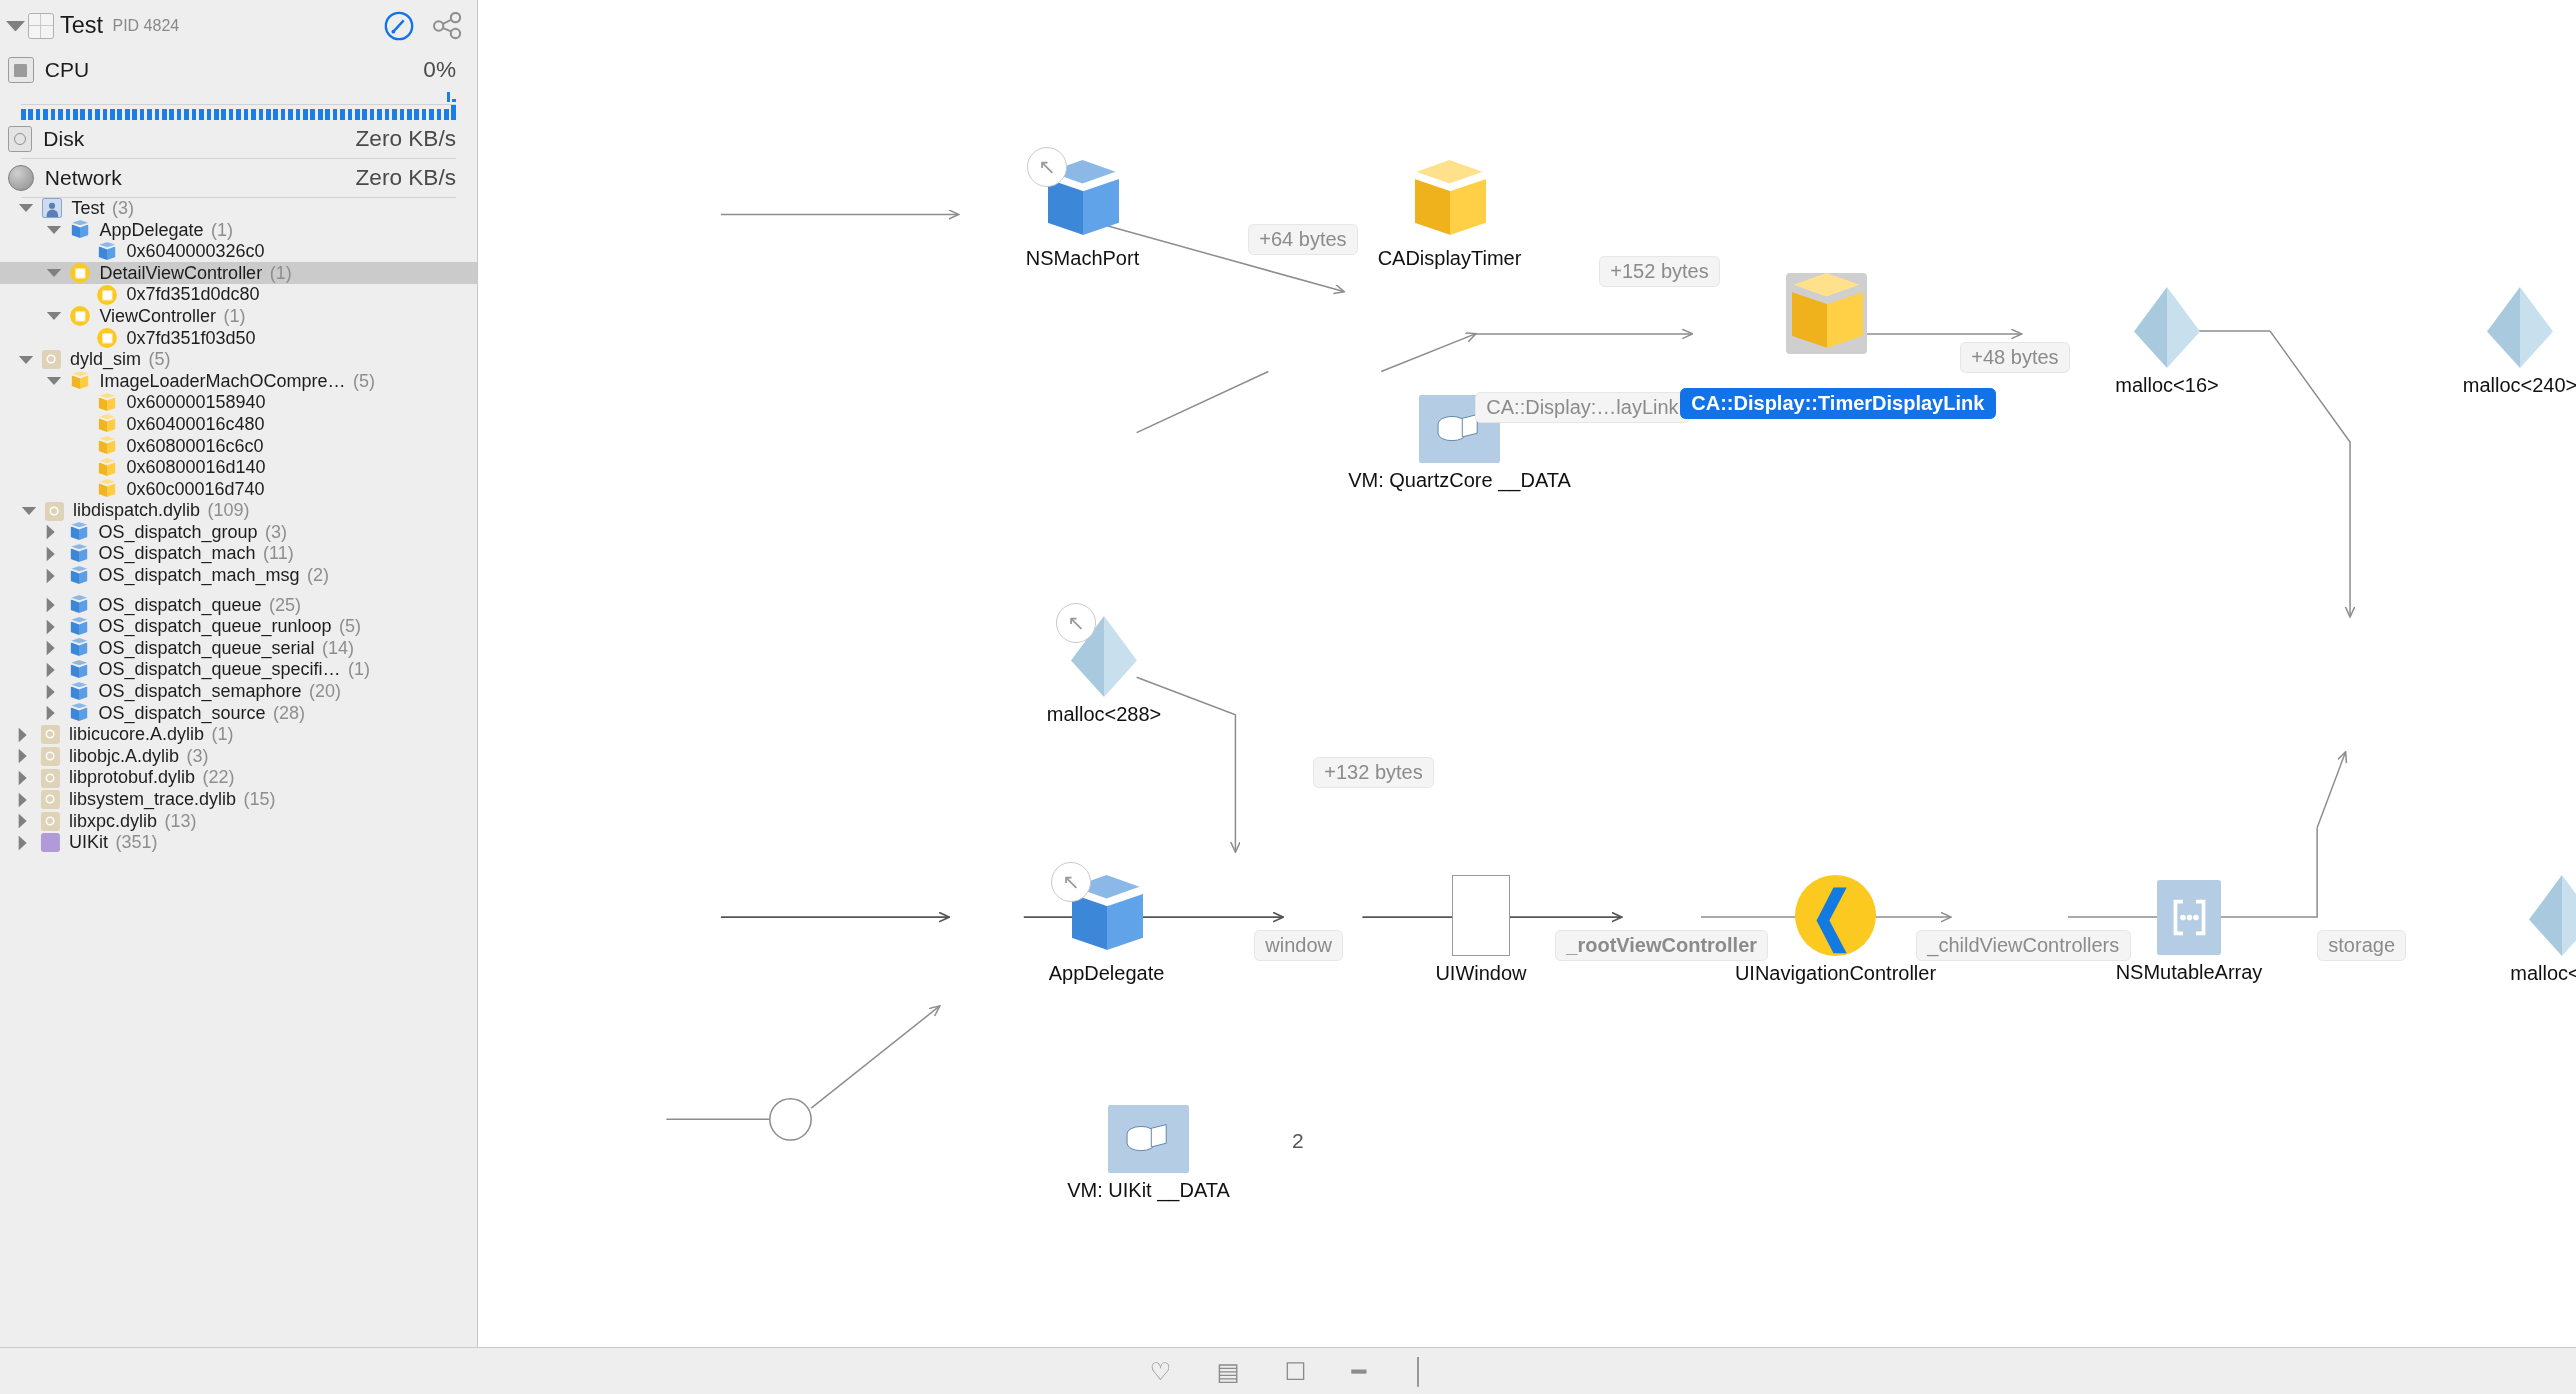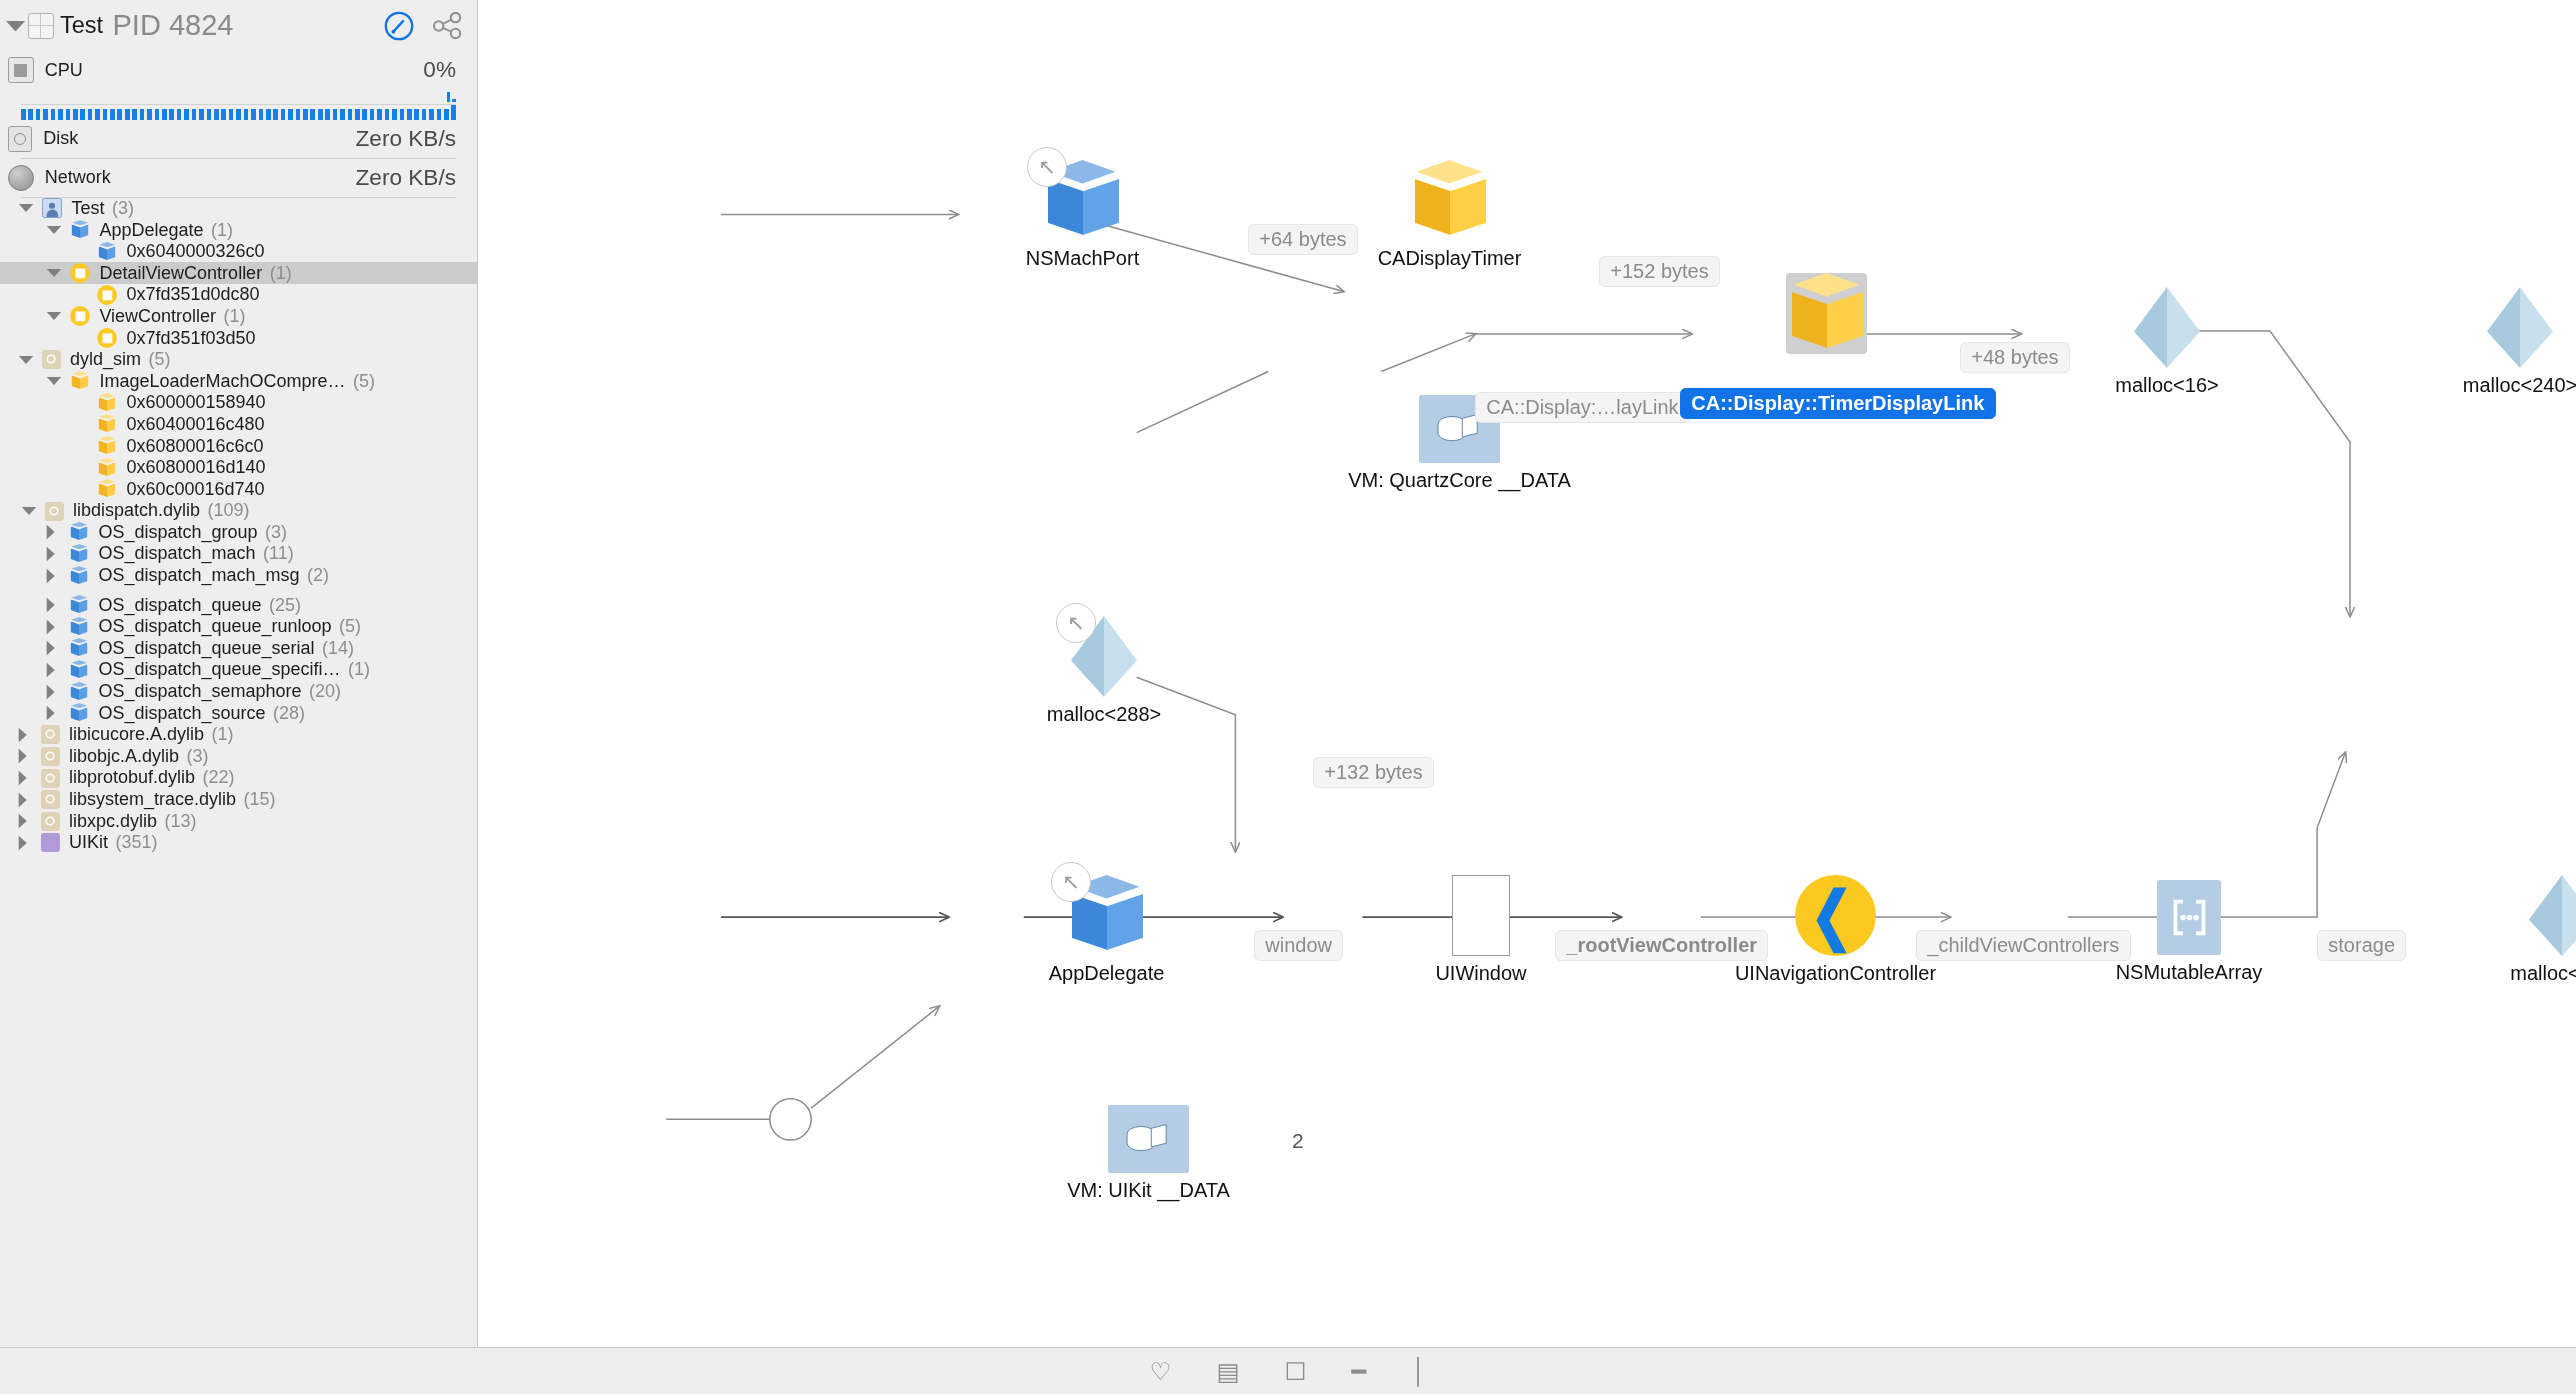--- a/index.html
+++ b/index.html
@@ -19,29 +19,29 @@
     border-right: 0.9px solid #c6c6c6;
     position: relative;
     flex: 0 0 478px;
     overflow: hidden;
   }
   .row {
     display: flex; align-items: center;
     height: 38px; padding-left: 7.5px;
     position: relative;
   }
-  .row .label { font-size: 18px; color: #1d1d1d; white-space: nowrap; }
+  .row .label { font-size: 21px; color: #1d1d1d; white-space: nowrap; }
   .row .value { position: absolute; right: 21px; font-size: 22.6px; color: #4a4a4a; }
   .divider { height: 0.9px; background: #d2d2d2; margin: 0 21px; }
 
   
   #hdr { height: 51px; display:flex; align-items:center; padding-left: 5.6px; position: relative;}
   #hdr .disc { margin-right: 3.8px; }
   #hdr .title { font-size: 23.5px; color:#1b1b1b; font-weight:400; margin-left: 5.6px;}
-  #hdr .pid { font-size: 29px; color:#8a8a8a; margin-left: 9.4px;}
+  #hdr .pid { font-size: 16px; color:#8a8a8a; margin-left: 9.4px;}
   #hdr .icons { position:absolute; right: 13px; display:flex; gap:17px; align-items:center;}
 
   .disc {
     width: 0; height: 0; border-left: 9.4px solid transparent;
     border-right: 9.4px solid transparent; border-top: 10.3px solid #808080;
     margin-right: 7.5px; flex: 0 0 19px;
   }
   .disc.collapsed {
     border-top: 9.4px solid transparent; border-bottom: 9.4px solid transparent;
     border-left: 10.3px solid #808080; border-right: 0; width:0;height:0;

